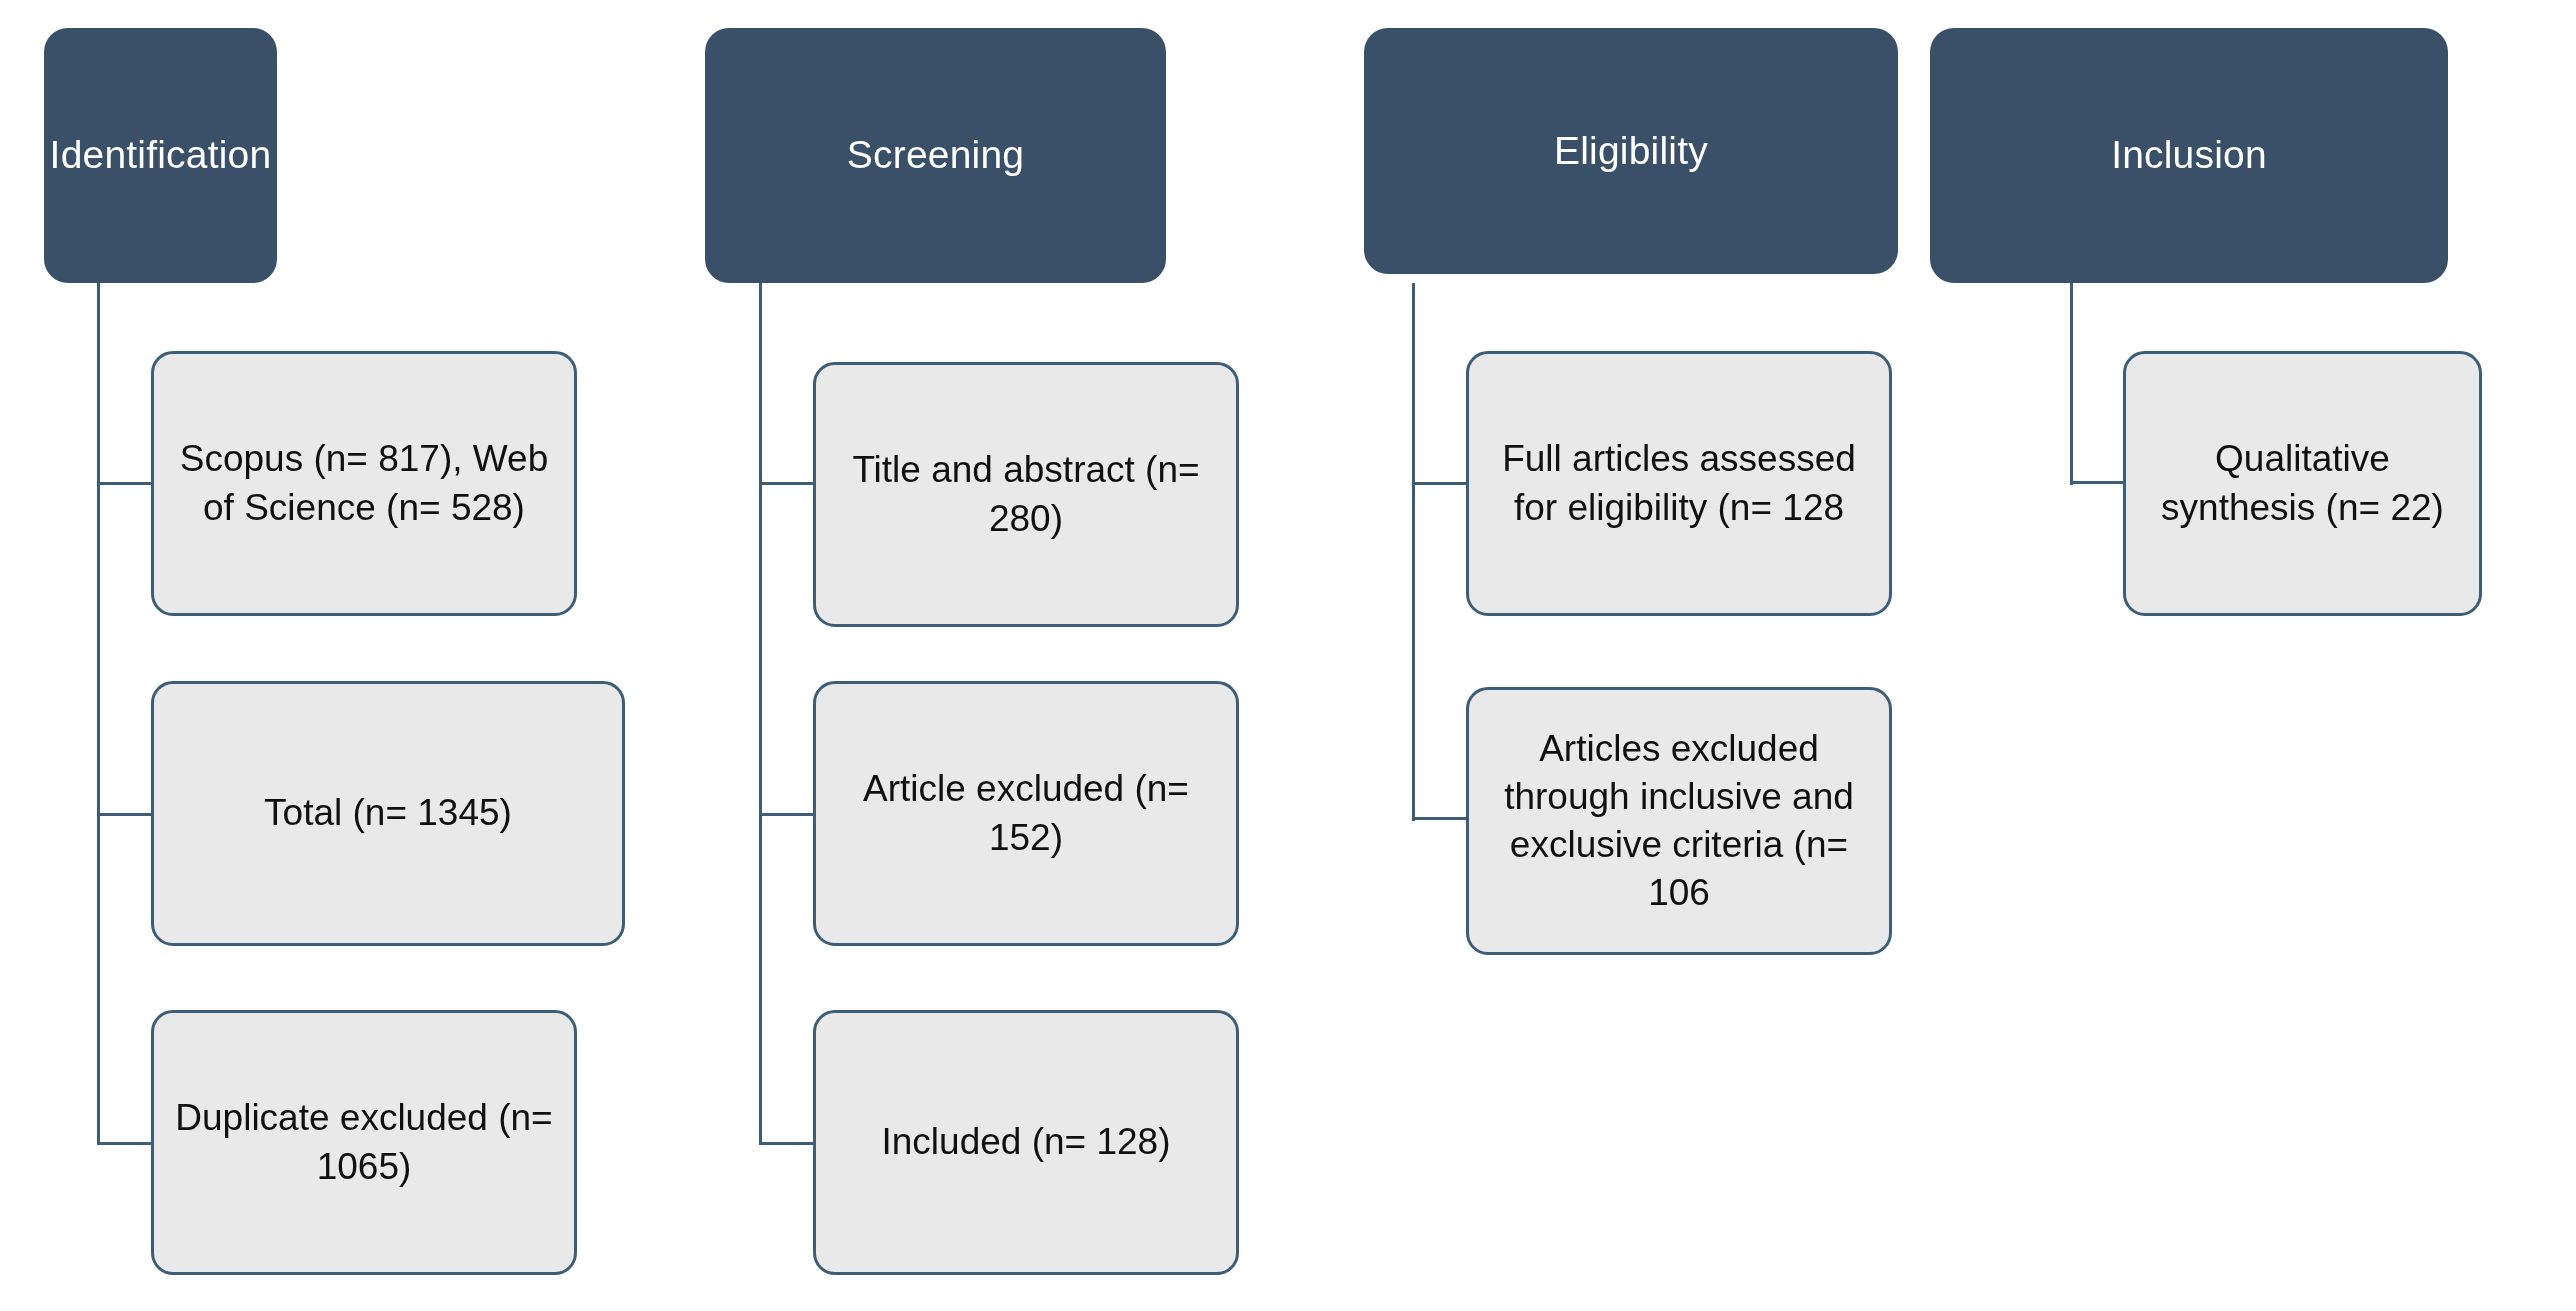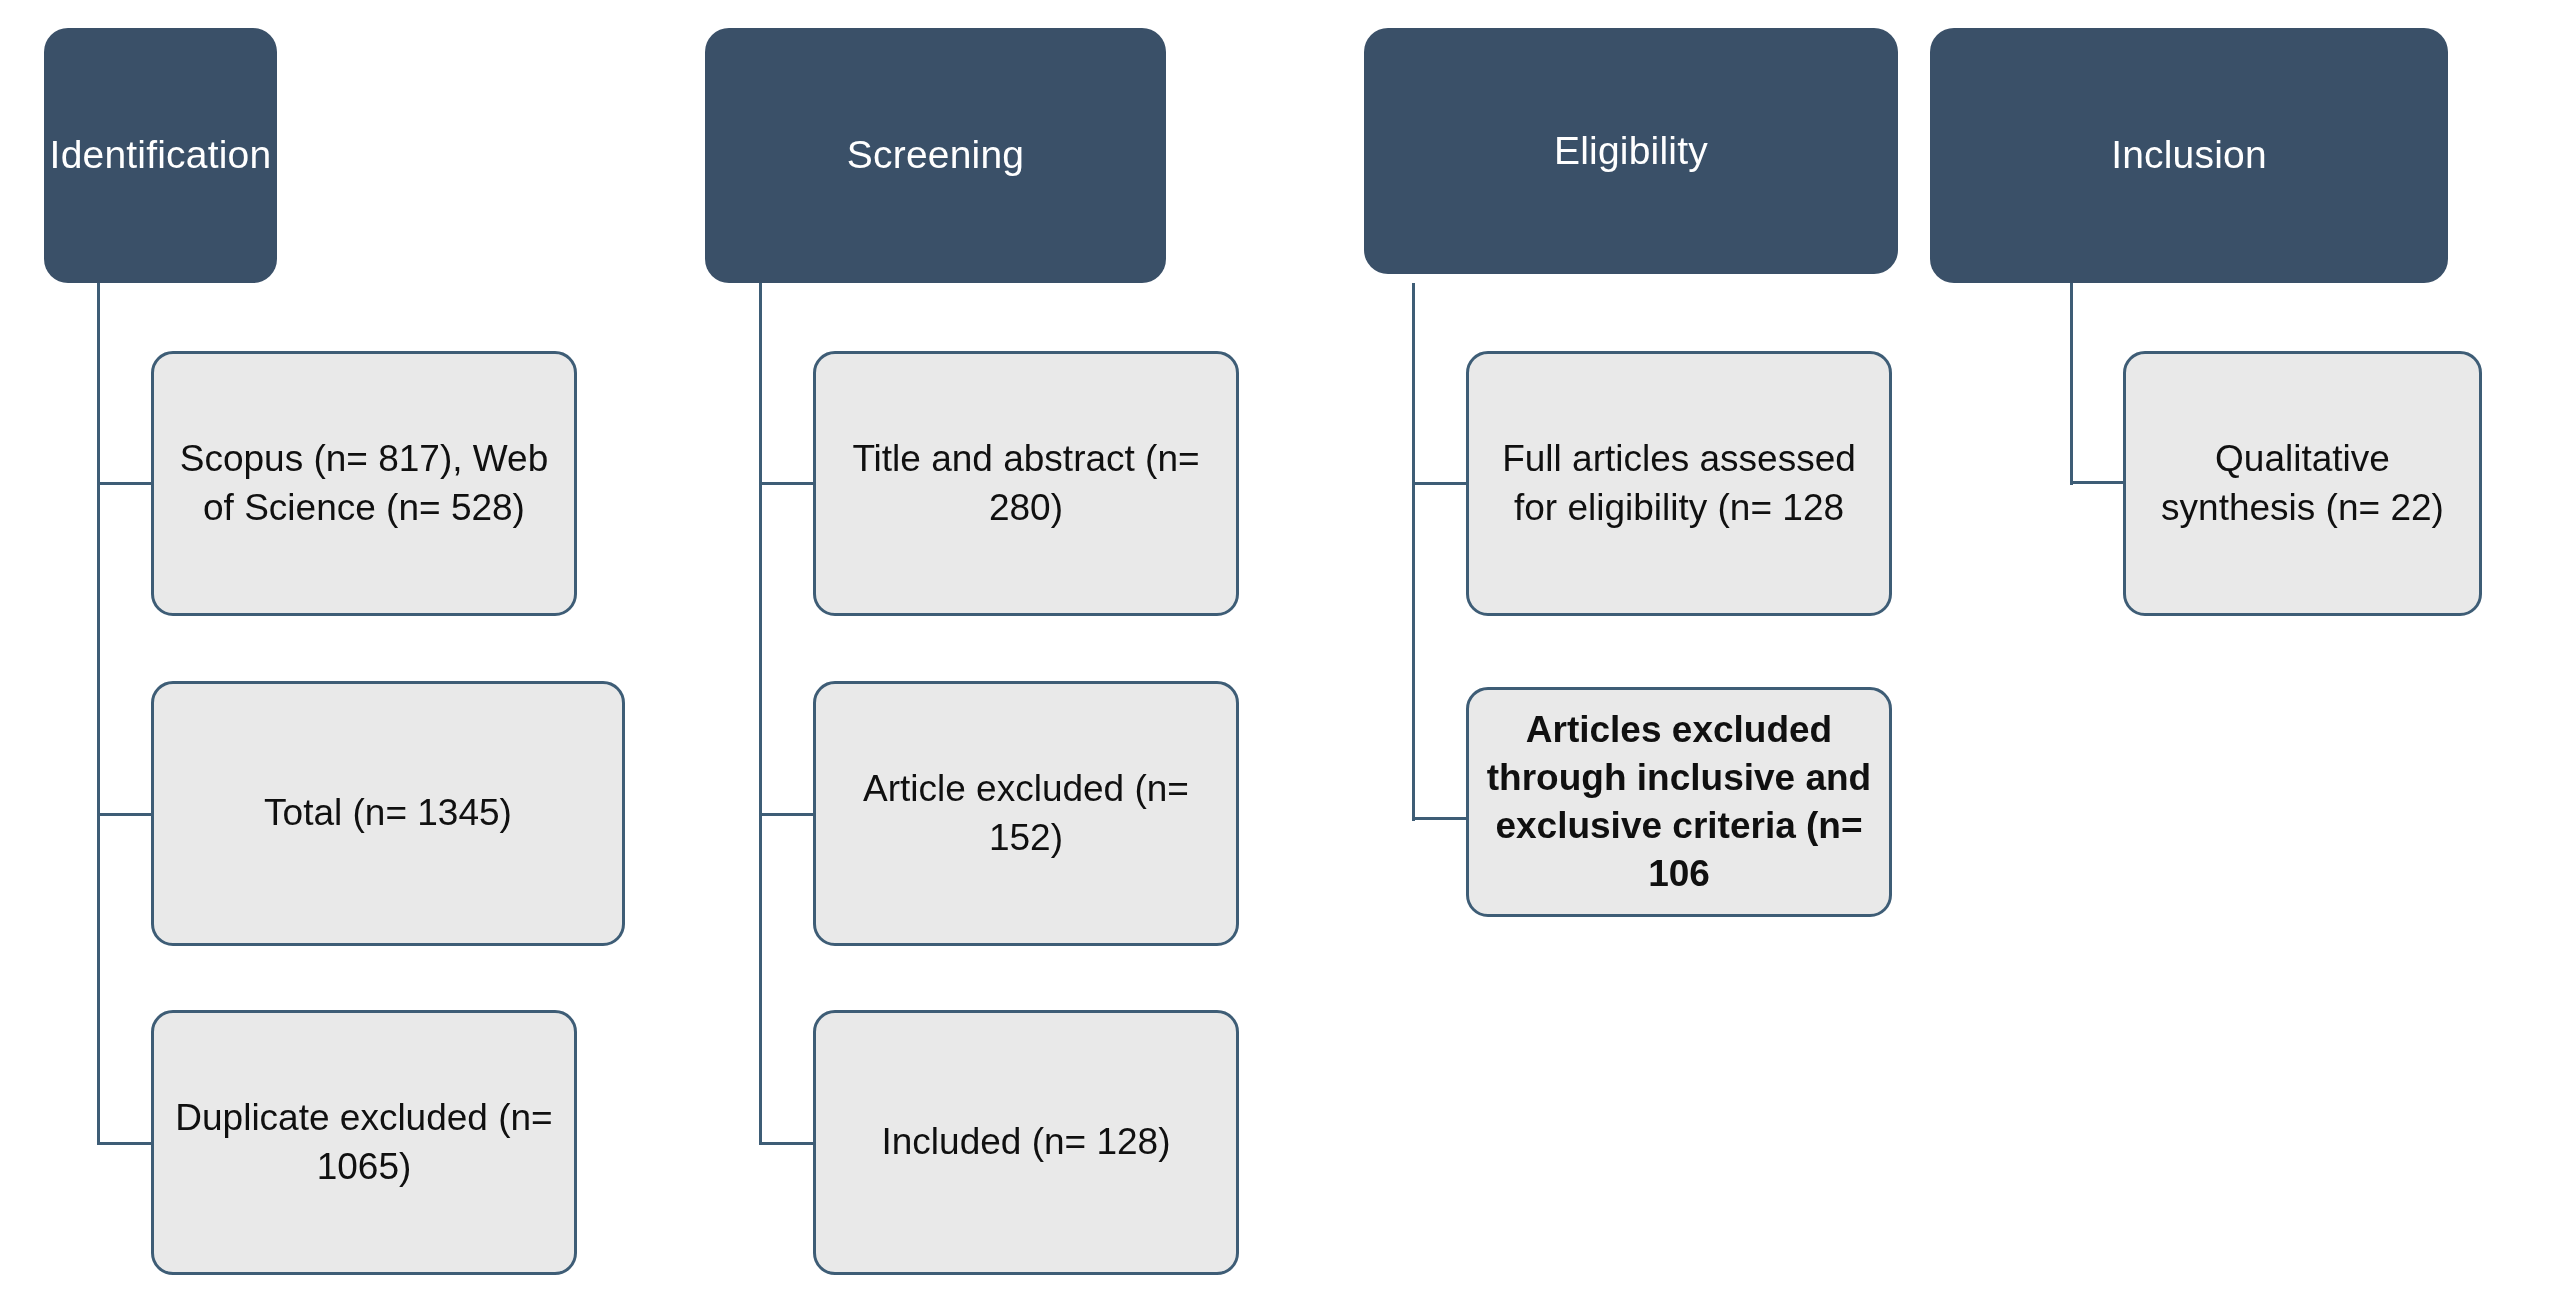--- a/index.html
+++ b/index.html
@@ -104,21 +104,21 @@
     <div class="stage-header" style="left:705px; top:28px; width:461px; height:255px;">
       <span>Screening</span>
     </div>
 
     <div class="connector-trunk" style="left:759px; top:283px; height:862px;"></div>
 
     <div class="connector-stub" style="left:759px; top:482px; width:57px;"></div>
     <div class="connector-stub" style="left:759px; top:813px; width:57px;"></div>
     <div class="connector-stub" style="left:759px; top:1142px; width:57px;"></div>
 
-    <div class="node-box" style="left:813px; top:351px; width:426px; height:265px;">
+    <div class="node-box" style="left:813px; top:362px; width:426px; height:265px;">
       <span>Title and abstract (n= 280)</span>
     </div>
 
     <div class="node-box" style="left:813px; top:681px; width:426px; height:265px;">
       <span>Article excluded (n= 152)</span>
     </div>
 
     <div class="node-box" style="left:813px; top:1010px; width:426px; height:265px;">
       <span>Included (n= 128)</span>
     </div>
@@ -132,21 +132,21 @@
 
     <div class="connector-trunk" style="left:1412px; top:283px; height:538px;"></div>
 
     <div class="connector-stub" style="left:1412px; top:482px; width:57px;"></div>
     <div class="connector-stub" style="left:1412px; top:817px; width:57px;"></div>
 
     <div class="node-box" style="left:1466px; top:351px; width:426px; height:265px;">
       <span>Full articles assessed for eligibility (n= 128</span>
     </div>
 
-    <div class="node-box" style="left:1466px; top:687px; width:426px; height:230px;font-weight:bold;">
+    <div class="node-box" style="left:1466px; top:687px; width:426px; height:268px;">
       <span>Articles excluded through inclusive and exclusive criteria (n= 106</span>
     </div>
   </div>
 
   <div class="stage-col">
 
     <div class="stage-header" style="left:1914px; top:28px; width:518px; height:255px;margin-left:16px;">
       <span>Inclusion</span>
     </div>
 

